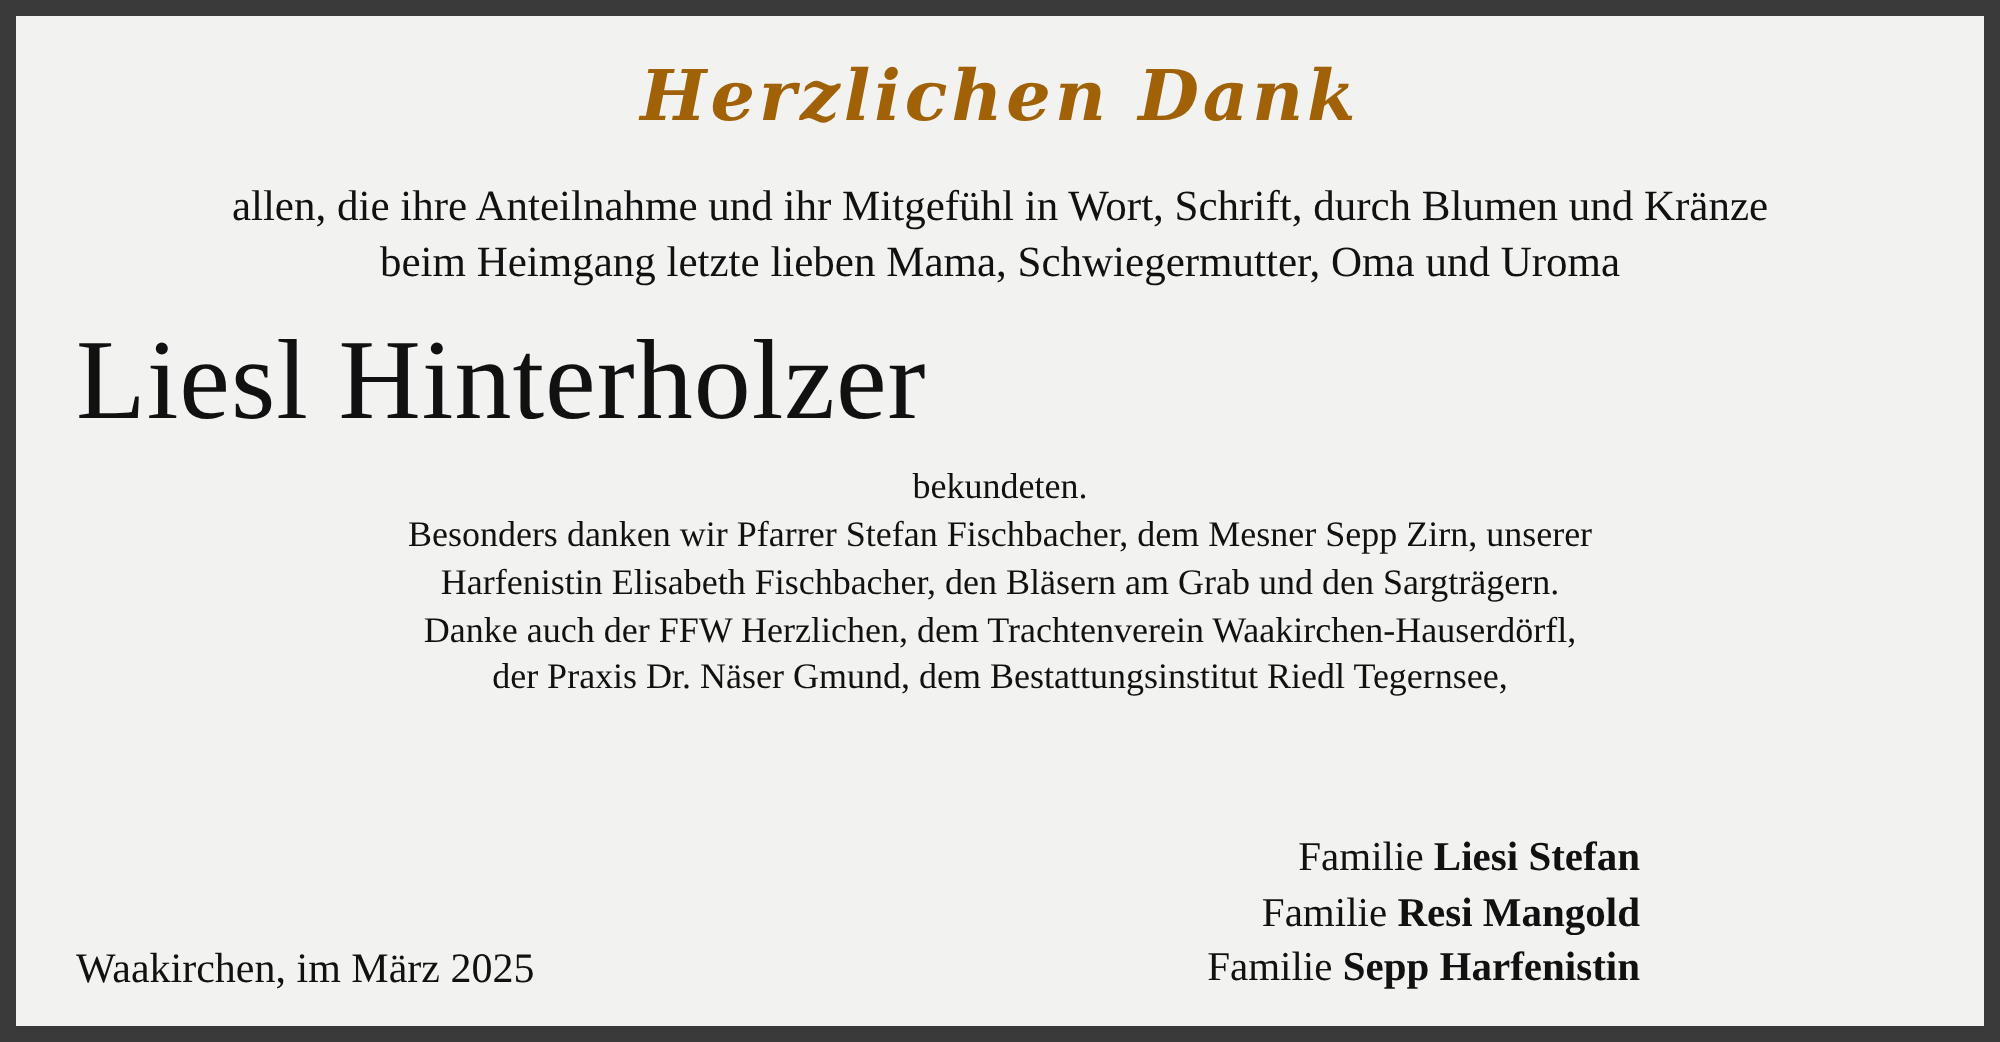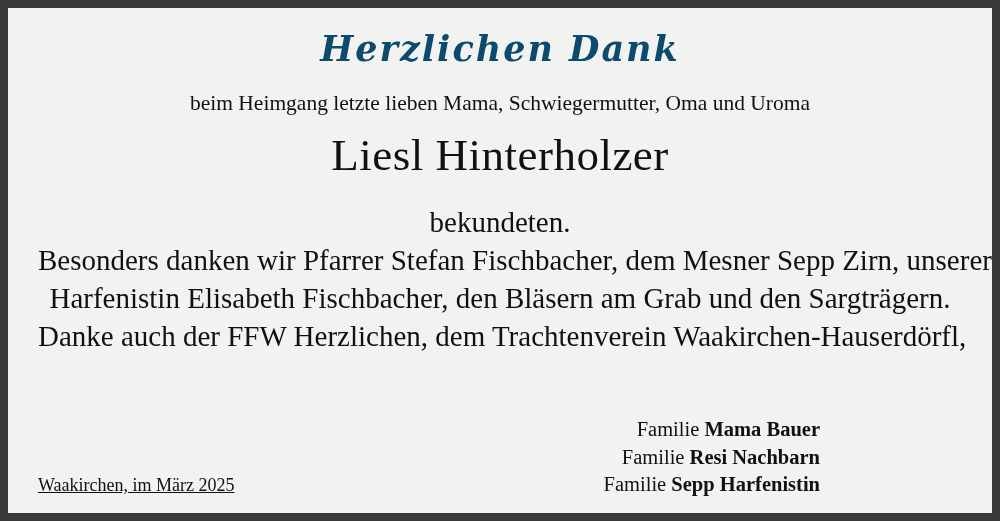--- a/index.html
+++ b/index.html
@@ -28,64 +28,63 @@
   }
   .headline {
     text-align: center;
     font-family: "DejaVu Serif", serif;
     font-style: italic;
     font-weight: 700;
     font-size: 35px;
     letter-spacing: 2px;
     line-height: 1.1;
     margin: 0 0 20px 0;
-    color: #0c4a6e;
+    color: #a16207;
   }
   .intro {
     text-align: center;
     font-size: 21.5px;
     line-height: 1.33;
     margin: 0;
   }
   .intro .line {
     display: block;
     white-space: nowrap;
   }
   .name {
-    text-align: center;
-    font-size: 45px;
+    text-align: left;
+    font-size: 57px;
     line-height: 1.1;
-    margin: 14px 0 22px 0;
+    margin: 14px 0 10px 0;
     letter-spacing: 0.5px;
   }
   .body-text {
     text-align: center;
-    font-size: 29px;
+    font-size: 18px;
     line-height: 1.32;
     margin: 0;
     font-family: Liberation Serif, serif;
   }
   .body-text .line {
     display: block;
     white-space: nowrap;
   }
   .footer {
     position: absolute;
     left: 30px;
     right: 30px;
     bottom: 14px;
     display: flex;
     align-items: flex-end;
     justify-content: space-between;
   }
   .place-date {
-    font-size: 18px;
+    font-size: 21px;
     line-height: 1.2;
     padding-bottom: 2px;
-    text-decoration: underline;
   }
   .families {
     text-align: right;
     font-size: 20.5px;
     line-height: 1.35;
     padding-right: 142px;
   }
   .families .fam-line {
     display: block;
     white-space: nowrap;
@@ -96,40 +95,42 @@
 </style>
 </head>
 <body>
 
 <div class="page">
   <div class="card">
 
     <div class="headline">Herzlichen Dank</div>
 
     <div class="intro">
+      <span class="line">allen, die ihre Anteilnahme und ihr Mitgefühl in Wort, Schrift, durch Blumen und Kränze</span>
       <span class="line">beim Heimgang letzte lieben Mama, Schwiegermutter, Oma und Uroma</span>
     </div>
 
     <div class="name">Liesl Hinterholzer</div>
 
     <div class="body-text">
       <span class="line">bekundeten.</span>
       <span class="line">Besonders danken wir Pfarrer Stefan Fischbacher, dem Mesner Sepp Zirn, unserer</span>
       <span class="line">Harfenistin Elisabeth Fischbacher, den Bläsern am Grab und den Sargträgern.</span>
       <span class="line">Danke auch der FFW Herzlichen, dem Trachtenverein Waakirchen-Hauserdörfl,</span>
+      <span class="line">der Praxis Dr. Näser Gmund, dem Bestattungsinstitut Riedl Tegernsee,</span>
     </div>
 
     <div class="footer">
       <div class="place-date">Waakirchen, im März 2025</div>
       <div class="families">
         <span class="fam-line">
-          <span>Familie </span><span class="fam-name">Mama Bauer</span>
+          <span>Familie </span><span class="fam-name">Liesi Stefan</span>
         </span>
         <span class="fam-line">
-          <span>Familie </span><span class="fam-name">Resi Nachbarn</span>
+          <span>Familie </span><span class="fam-name">Resi Mangold</span>
         </span>
         <span class="fam-line">
           <span>Familie </span><span class="fam-name">Sepp Harfenistin</span>
         </span>
       </div>
     </div>
 
   </div>
 </div>
 

